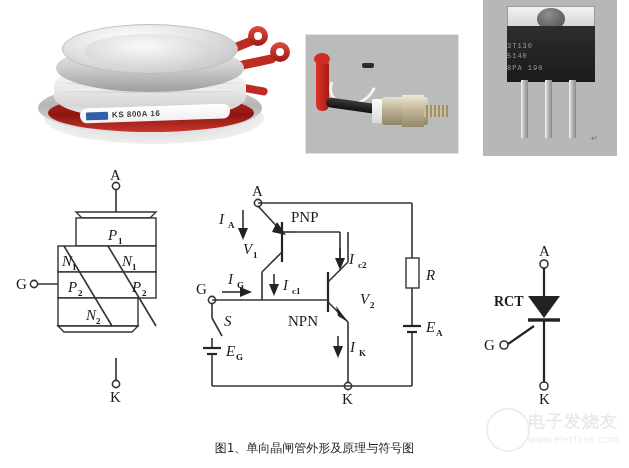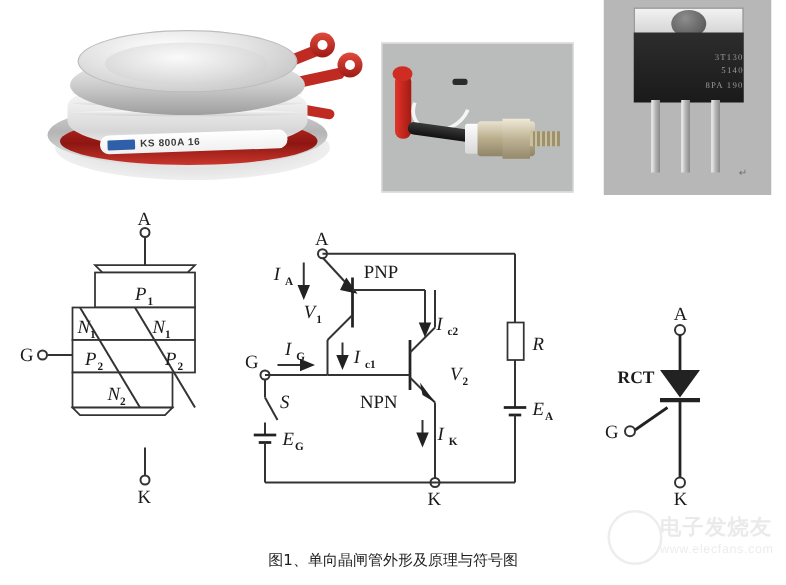--- a/index.html
+++ b/index.html
@@ -62,22 +62,22 @@
   .stud-tip{position:absolute;left:56px;top:28px;width:12px;height:5px;background:#2b2b2b;border-radius:2px;}
 
   
   #photo-to220{left:483px;top:0px;width:134px;height:156px;background:#b7b7b7;}
   .to-tab{position:absolute;left:24px;top:6px;width:88px;height:26px;
      background:linear-gradient(180deg,#f2f2f2,#cfcfcf);border:1px solid #9a9a9a;box-sizing:border-box;}
   .to-hole{position:absolute;left:54px;top:8px;width:28px;height:22px;border-radius:50%;
      background:radial-gradient(ellipse at 40% 30%,#8d8d8d,#4c4c4c);}
   .to-body{position:absolute;left:24px;top:26px;width:88px;height:56px;
      background:linear-gradient(180deg,#2d2d2d,#1a1a1a);}
-  .to-print{position:absolute;left:0;right:0;text-align:right;color:#9a9a9a;
-     font-size:7px;font-family:Liberation Serif, serif;letter-spacing:1px;}
+  .to-print{position:absolute;left:0;right:0;text-align:left;color:#9a9a9a;
+     font-size:7px;font-family:Liberation Mono, monospace;letter-spacing:1px;}
   .to-pin{position:absolute;top:80px;width:7px;height:58px;
      background:linear-gradient(90deg,#f4f4f4,#b4b4b4 50%,#8a8a8a);}
   .to-mark{position:absolute;color:#6e6e6e;font-size:8px;}
 
   
   svg{position:absolute;left:0;top:0;}
   .cap{position:absolute;left:0;right:0;text-align:center;
      font-family:"DejaVu Sans", sans-serif;font-size:12px;color:#1d1d1d;}
 
   

